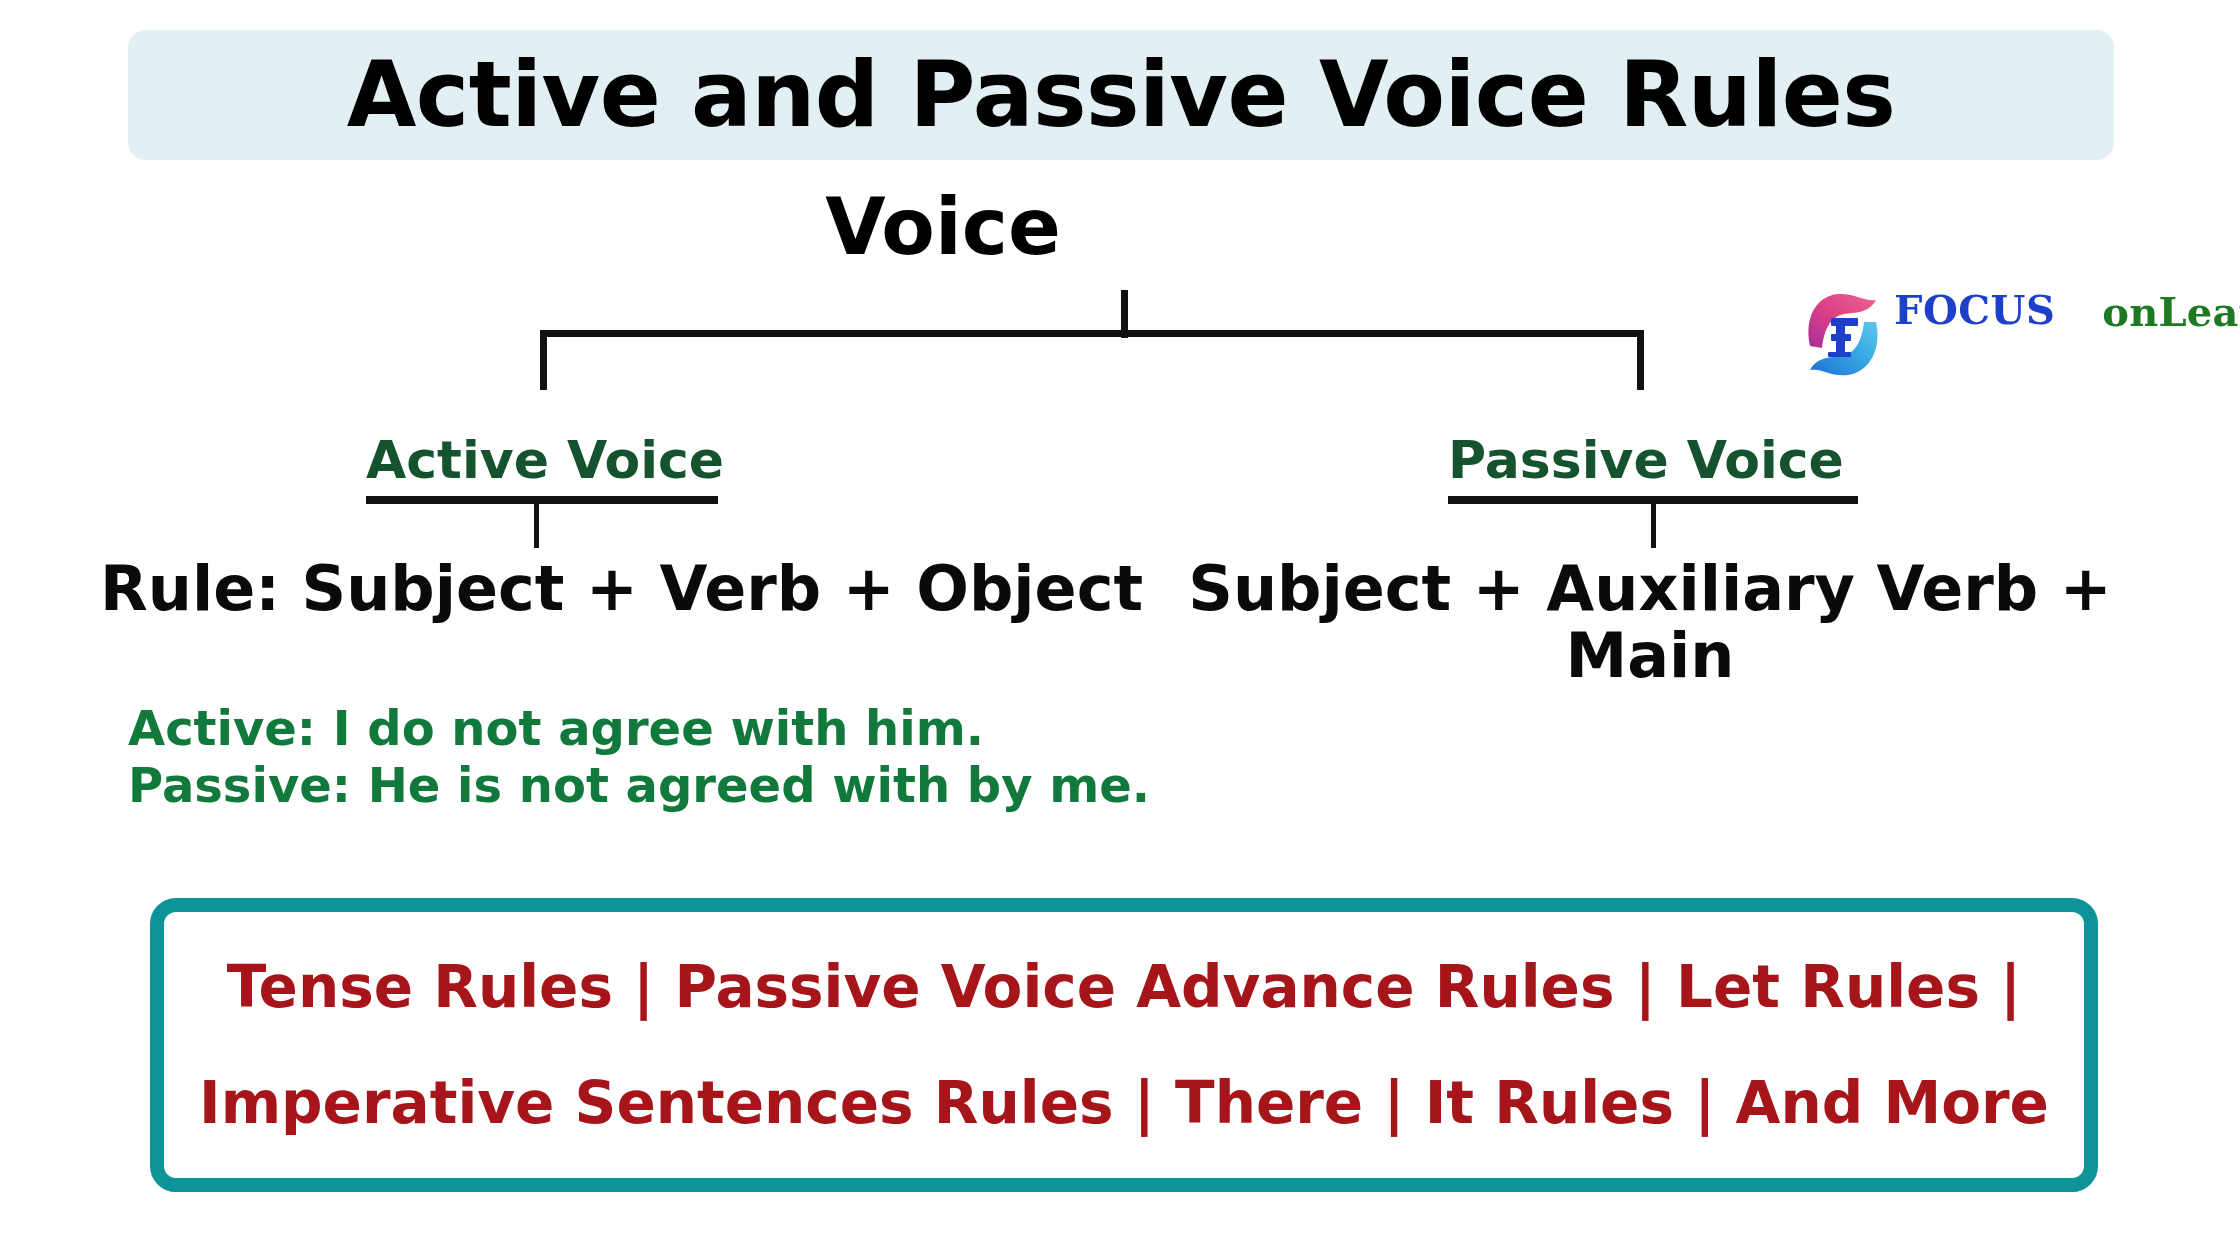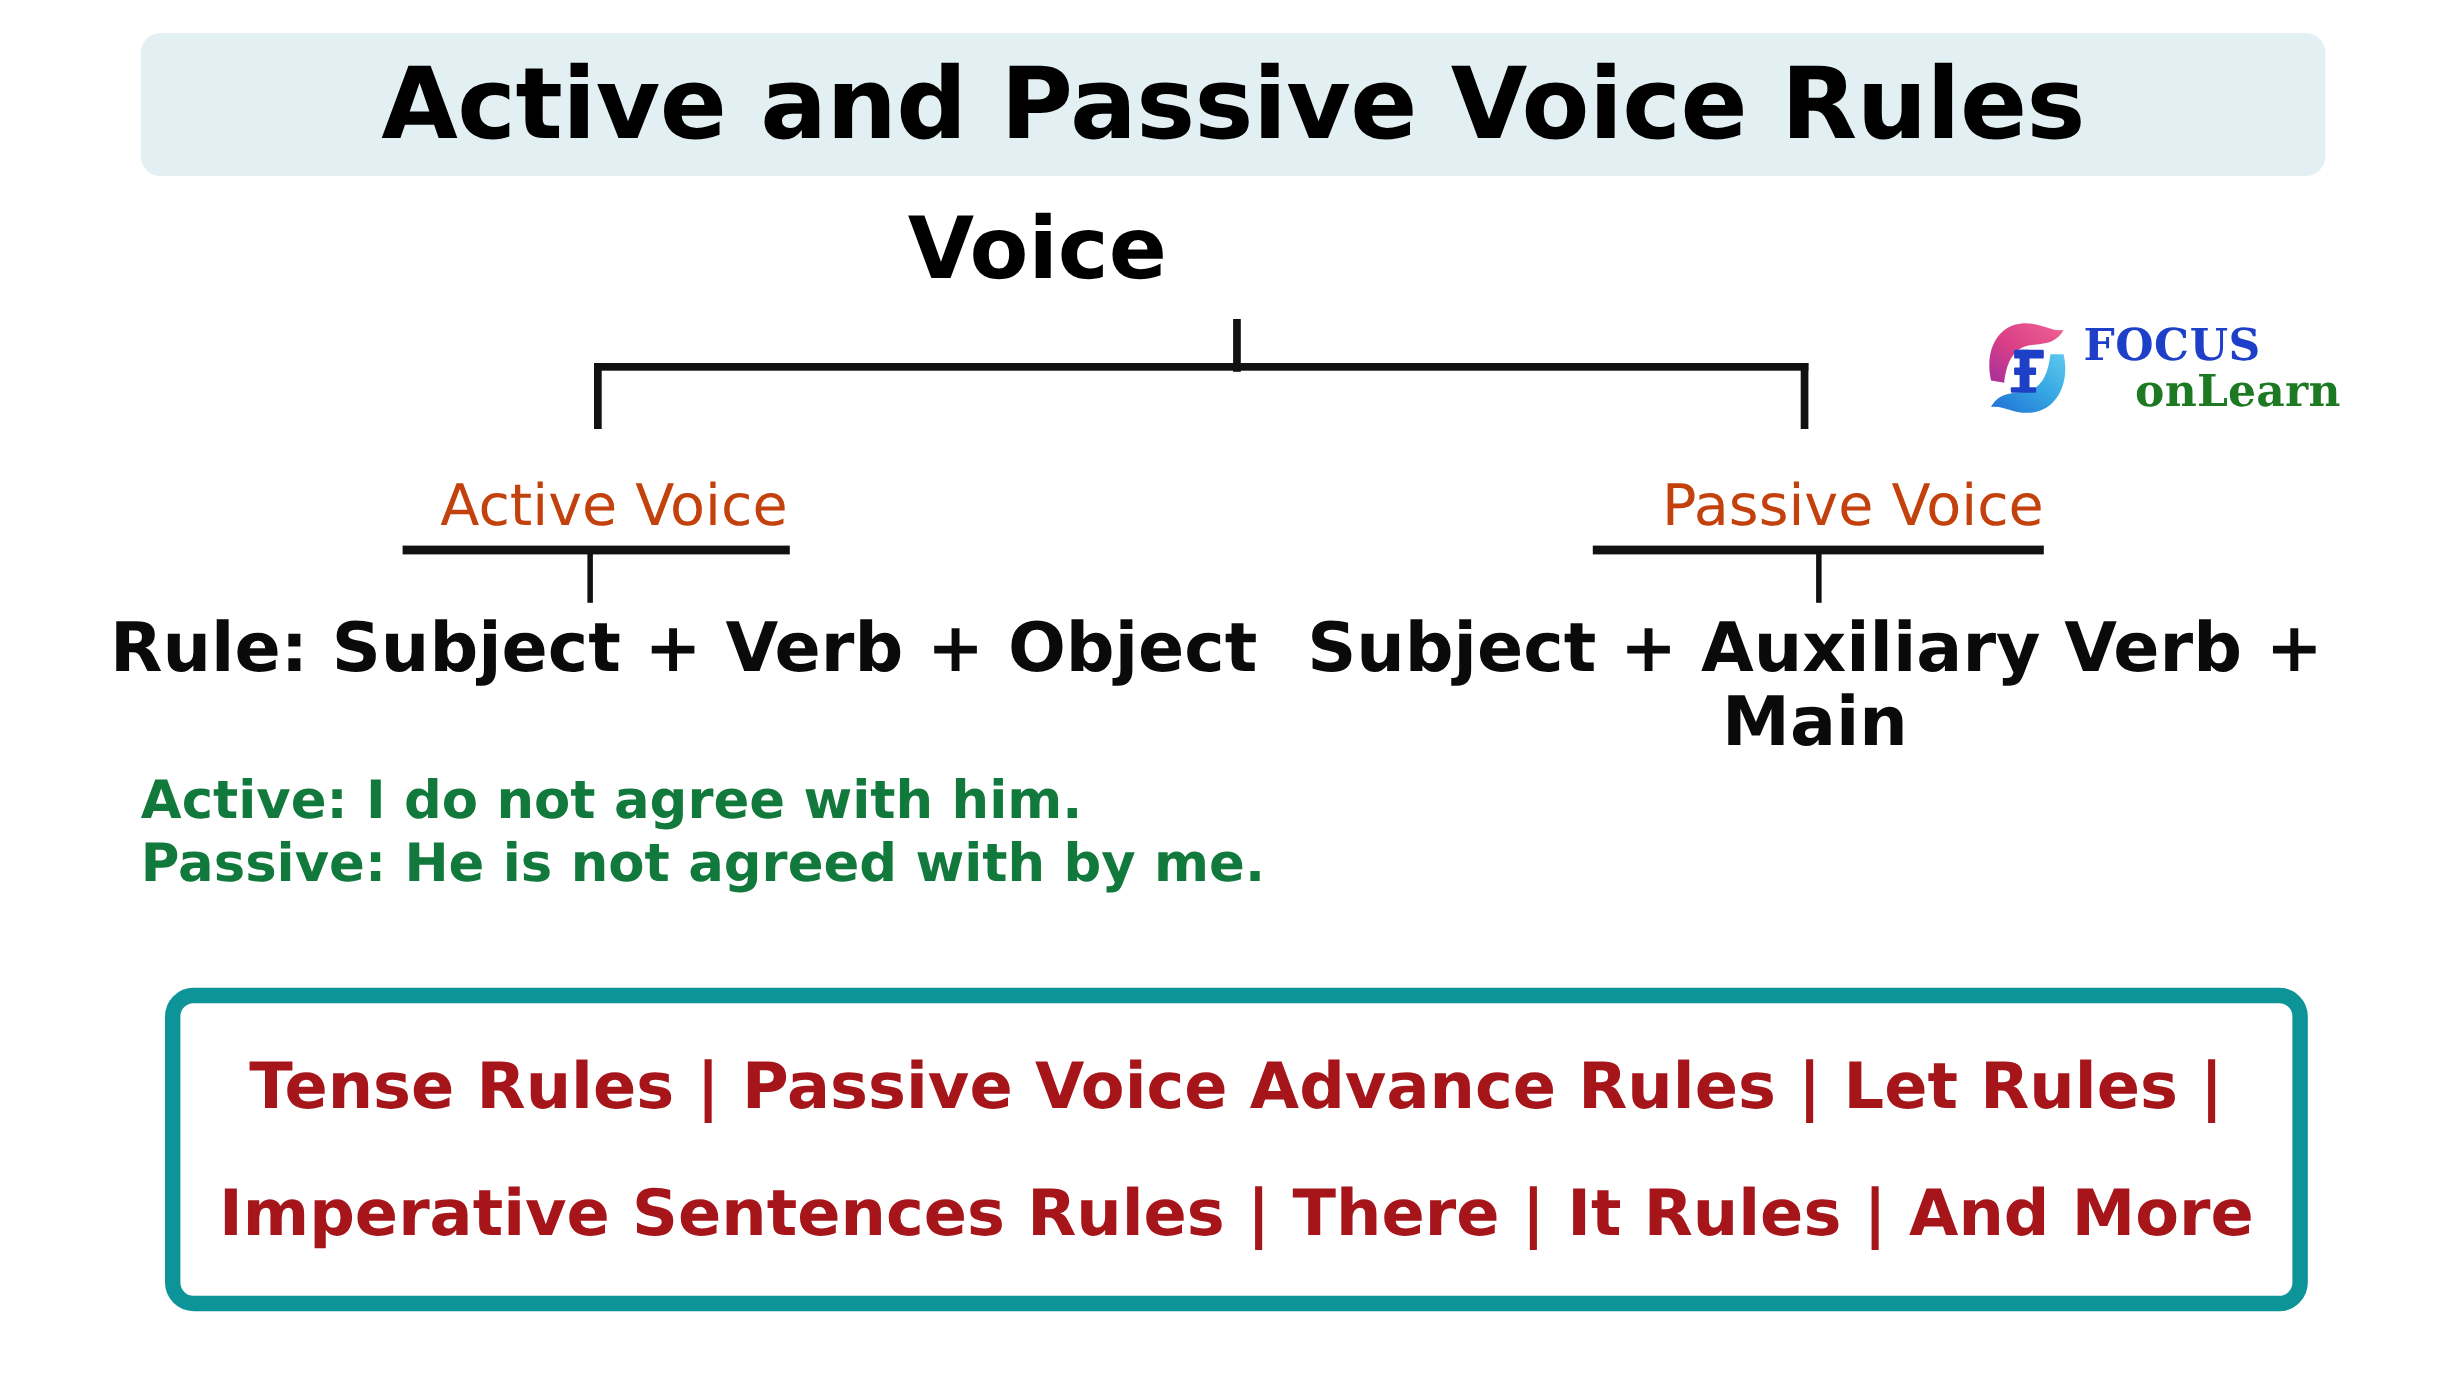--- a/index.html
+++ b/index.html
@@ -96,25 +96,25 @@
     left: 1651px;
     top: 500px;
     width: 5px;
     height: 48px;
   }
 
   
   .branch-heading {
     position: absolute;
     font-size: 52px;
-    font-weight: 400;
-    color: #c2410c;
+    font-weight: 700;
+    color: #14532d;
     line-height: 1;
     white-space: nowrap;
-    text-align: right;
+    text-align: left;
   }
   #heading-active {
     left: 366px;
     top: 434px;
     width: 350px;
   }
   #heading-passive {
     left: 1448px;
     top: 434px;
     width: 410px;
@@ -216,22 +216,22 @@
     width: 90px;
     height: 92px;
   }
   #logo-wordmark {
     position: absolute;
     left: 96px;
     top: 2px;
     width: 214px;
     height: 90px;
     display: flex;
-    flex-direction: column;
-    justify-content: center;
+    flex-direction: row;
+    justify-content: flex-start;
   }
   #logo-focus {
     font-family: "DejaVu Serif", "Liberation Serif", serif;
     font-size: 40px;
     font-weight: 700;
     color: #1e40c8;
     line-height: 1.0;
     letter-spacing: 0.5px;
   }
   #logo-onlearn {

